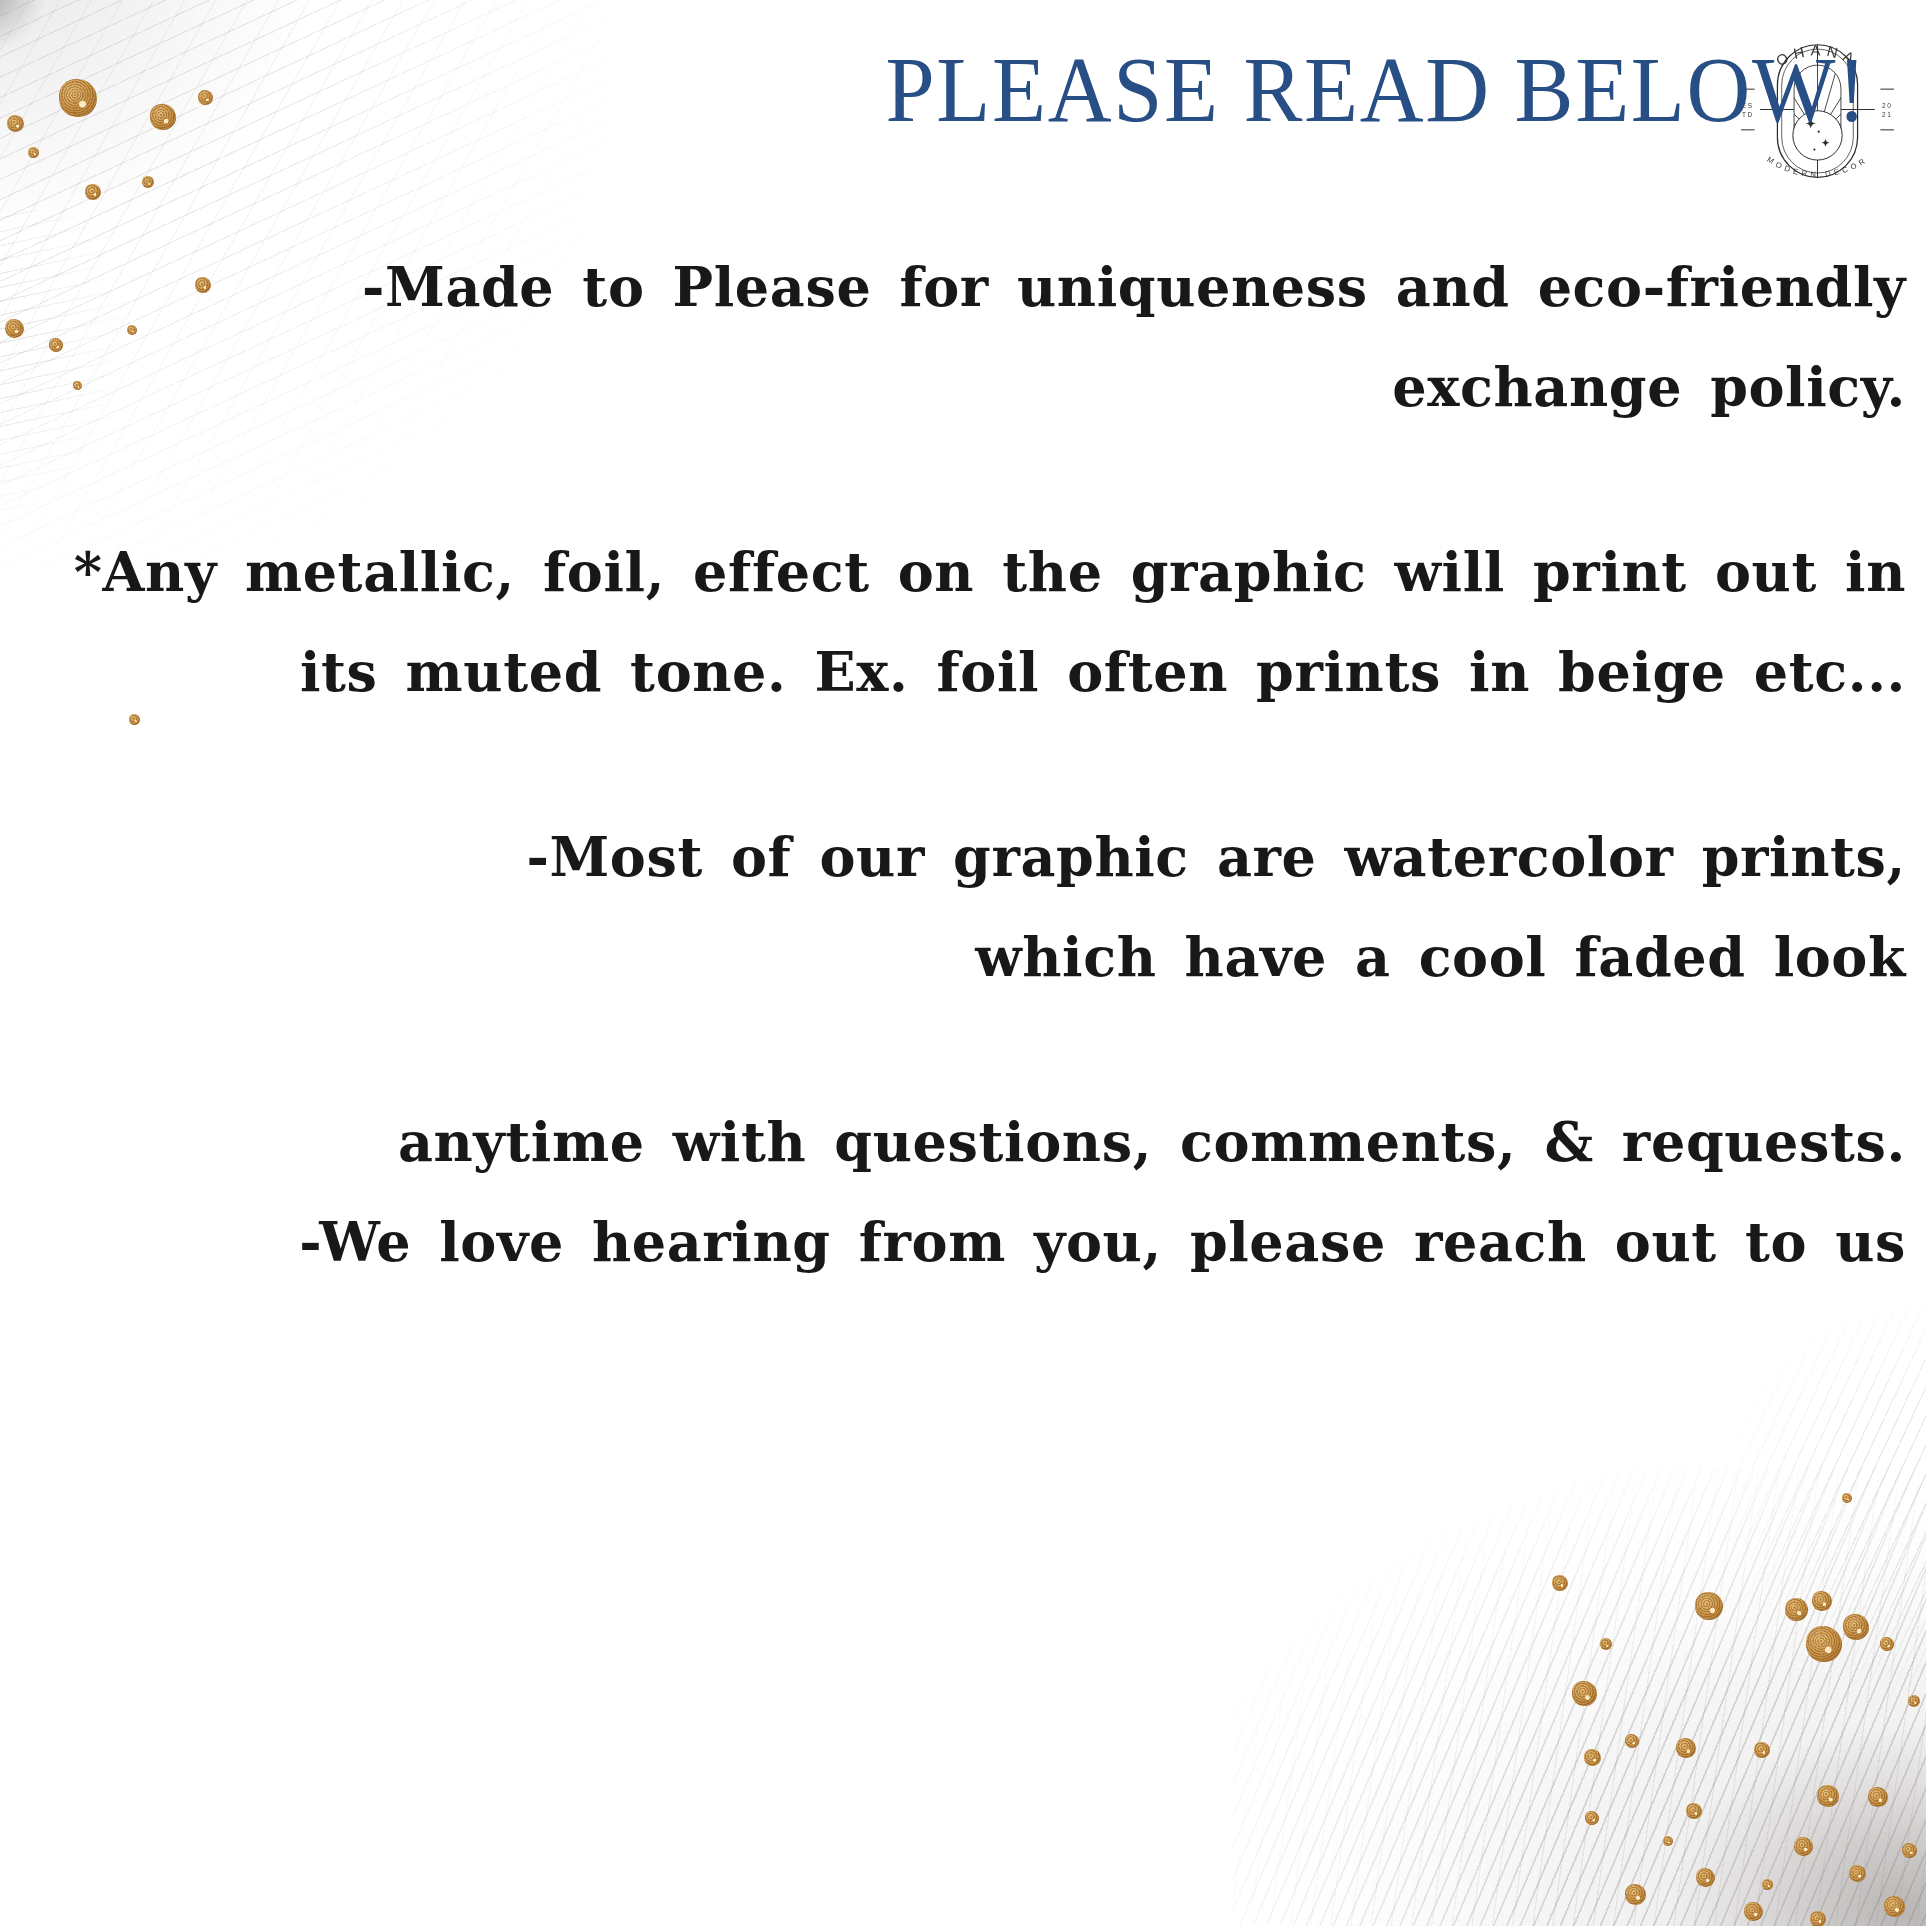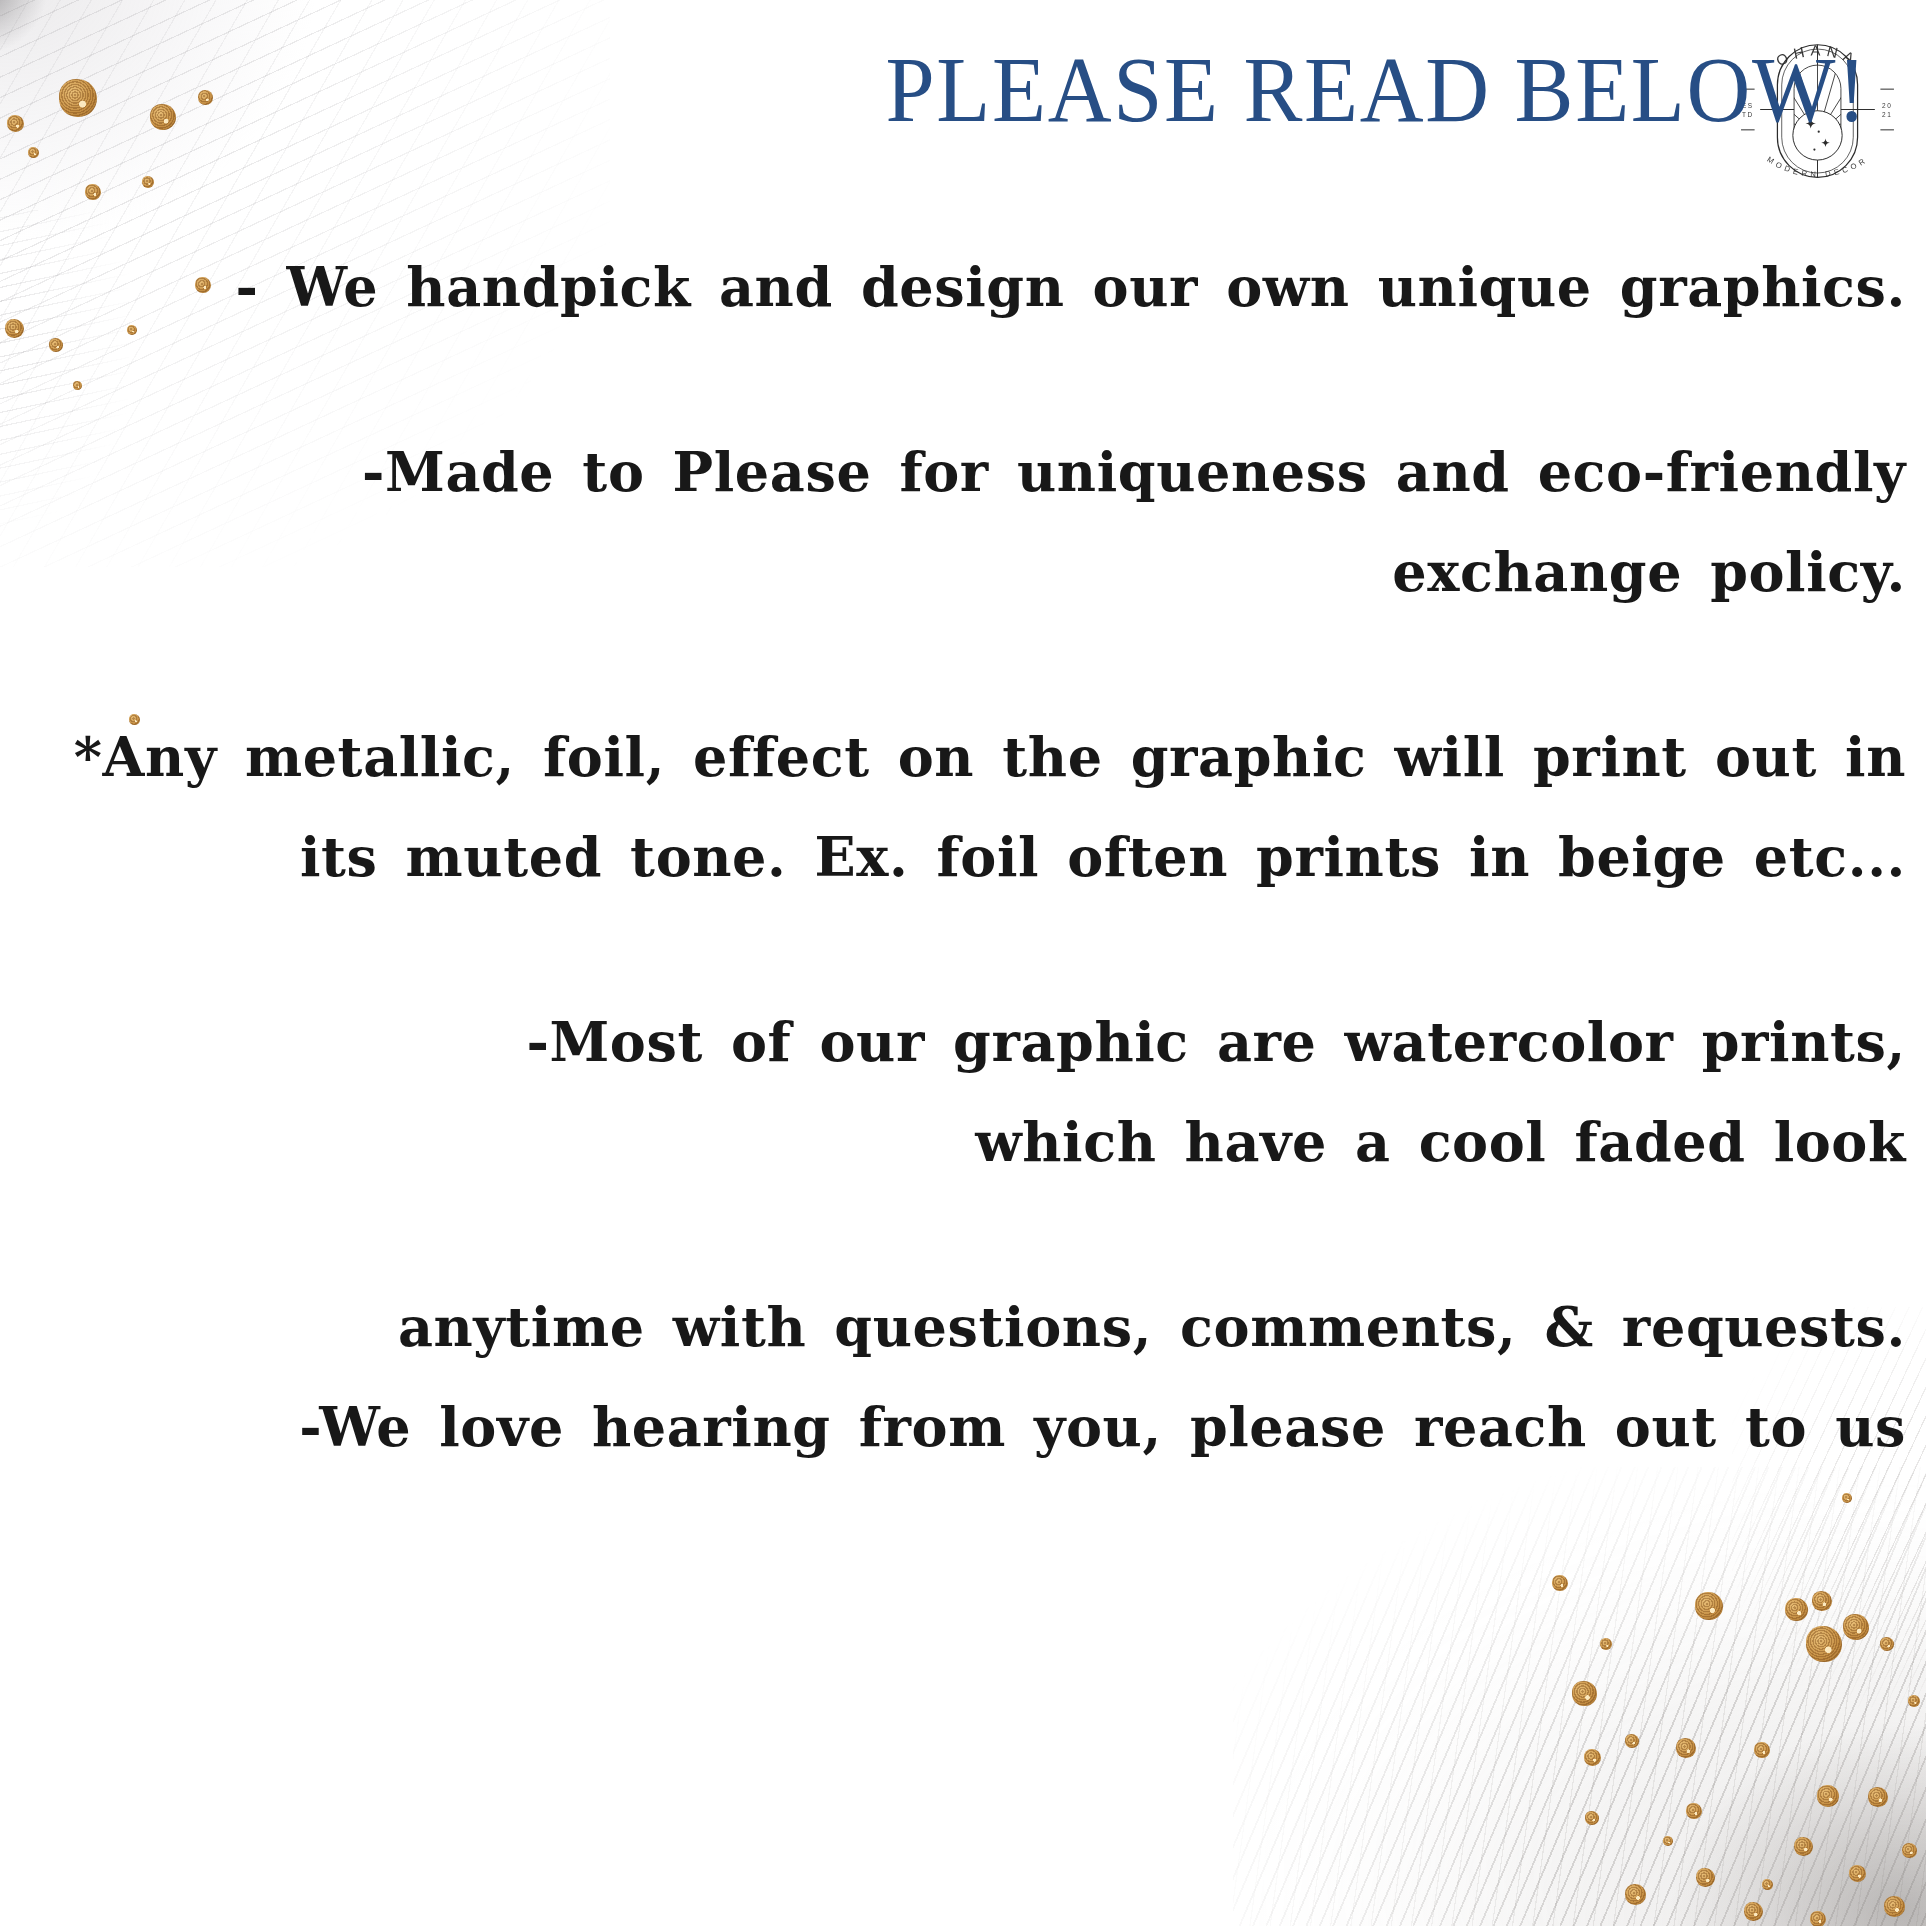--- a/index.html
+++ b/index.html
@@ -220,23 +220,20 @@
     <text x="37" y="162" font-size="10.5" letter-spacing="2.5" text-anchor="middle">TD</text>
     <text x="263" y="147" font-size="10.5" letter-spacing="2.5" text-anchor="middle">20</text>
     <text x="263" y="162" font-size="10.5" letter-spacing="2.5" text-anchor="middle">21</text>
   </svg>
 
   <div class="content">
     <h1 class="page-title">PLEASE READ BELOW!</h1>
 
     <div class="paragraphs">
       <div class="para">
-        <div class="line">- We handpick and design our own unique graphics.</div>
-      </div>
-      <div class="para">
         <div class="line">-Made to Please for uniqueness and eco-friendly</div>
         <div class="line">exchange policy.</div>
       </div>
       <div class="para">
         <div class="line">*Any metallic, foil, effect on the graphic will print out in</div>
         <div class="line">its muted tone. Ex. foil often prints in beige etc...</div>
       </div>
       <div class="para">
         <div class="line">-Most of our graphic are watercolor prints,</div>
         <div class="line">which have a cool faded look</div>

